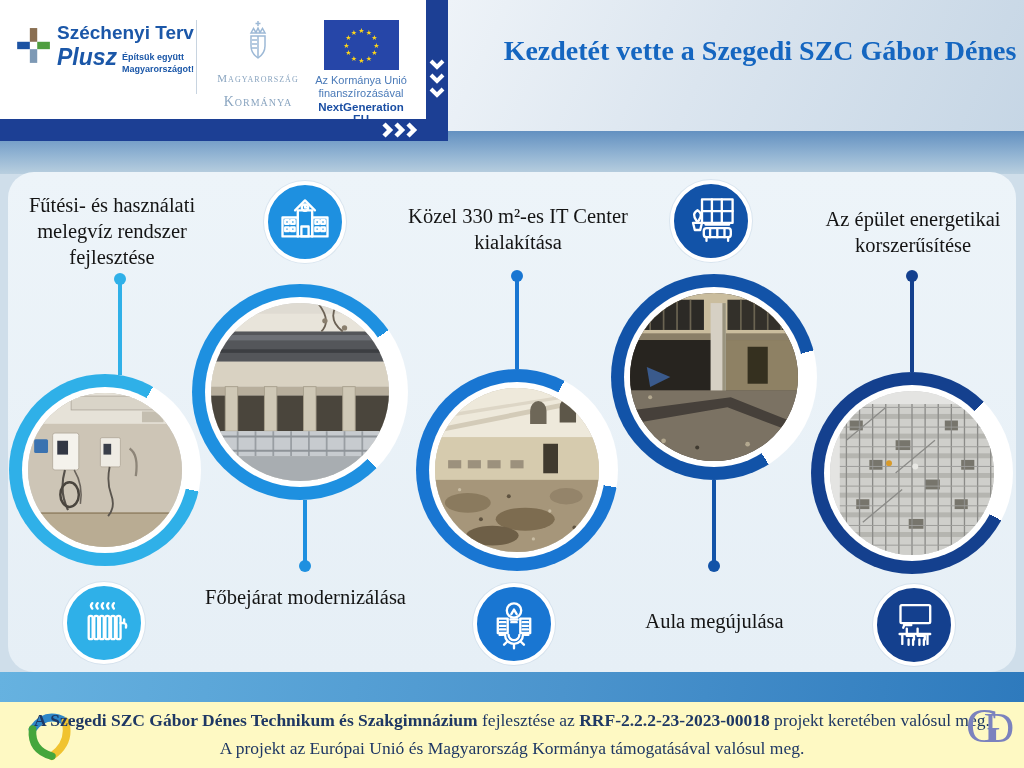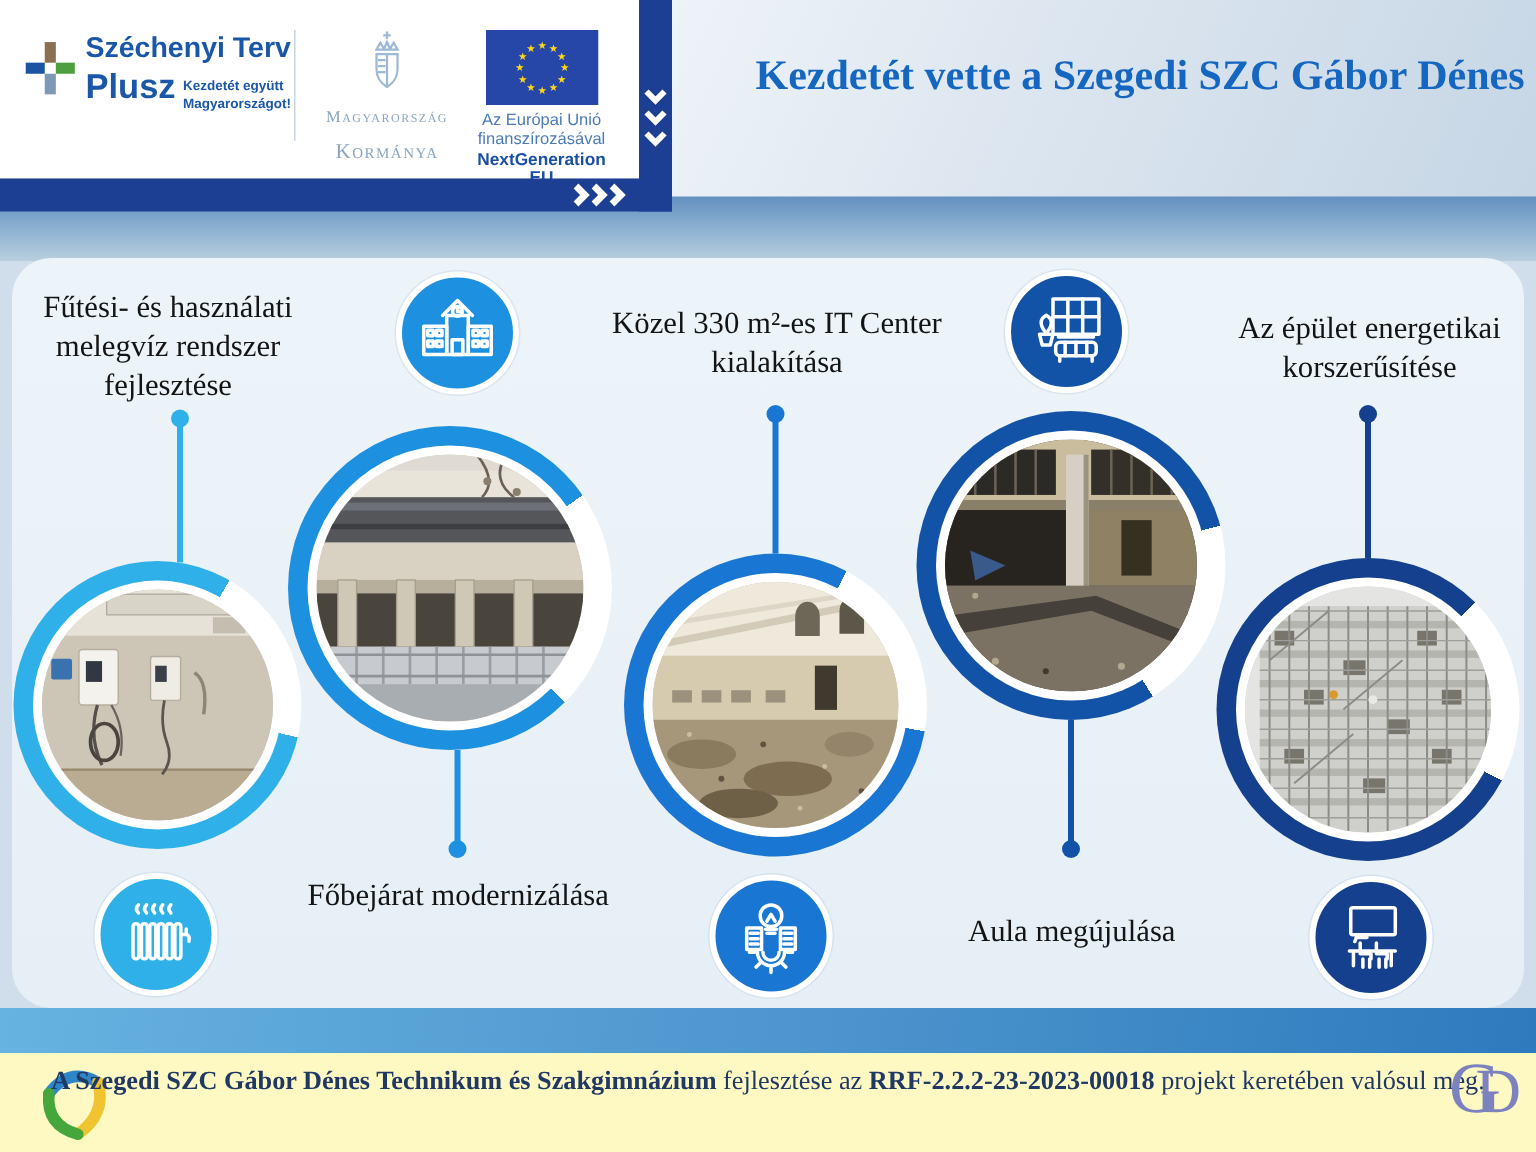--- a/index.html
+++ b/index.html
@@ -59,22 +59,22 @@
 
 <div class="abs logo-box">
 
   <svg class="abs" style="left:14px;top:26px;" width="38" height="40" viewBox="0 0 36 36">
     <rect x="15" y="1" width="7" height="13" fill="#8a6f52"></rect>
     <rect x="15" y="21" width="7" height="13" fill="#7d99b5"></rect>
     <rect x="3" y="14" width="12" height="7" fill="#1c53a3"></rect>
     <rect x="22" y="14" width="12" height="7" fill="#4f9e3f"></rect>
   </svg>
   <div class="abs sz-name" style="left:57px;top:22px;font-size:19px;">Széchenyi Terv</div>
-  <div class="abs sz-name" style="left:57px;top:44px;font-size:23px;">Plusz</div>
-  <div class="abs sz-tag" style="left:122px;top:52px;">Kezdetét együtt</div>
+  <div class="abs sz-name" style="left:57px;top:44px;font-size:23px;font-style:italic;">Plusz</div>
+  <div class="abs sz-tag" style="left:122px;top:52px;">Építsük együtt</div>
   <div class="abs sz-tag" style="left:122px;top:64px;">Magyarországot!</div>
 
   <div class="abs" style="left:196px;top:20px;width:1px;height:74px;background:#c8d4e0;"></div>
 
   <svg class="abs" style="left:243px;top:18px;" width="30" height="50" viewBox="0 0 30 46">
     <g stroke="#9db9d6" stroke-width="1.5" fill="none">
       <path d="M15,1 v5 M12.5,3.5 h5"></path>
       <path d="M8,13 L10.5,8.5 L13,12.5 L15,8 L17,12.5 L19.5,8.5 L22,13 z"></path>
       <path d="M8,16 h14 v10 c0,7 -4,10 -7,12 c-3,-2 -7,-5 -7,-12 z"></path>
       <path d="M15,16 v21"></path>
@@ -94,21 +94,21 @@
         <text x="50.5" y="35">★</text>
         <text x="45" y="40.5">★</text>
       <text x="37.5" y="42.5">★</text>
         <text x="30" y="40.5">★</text>
         <text x="24.5" y="35">★</text>
       <text x="22.5" y="27.5">★</text>
         <text x="24.5" y="20">★</text>
         <text x="30" y="14.5">★</text>
     </g>
   </svg>
-  <div class="abs eu-text1" style="left:311px;top:74px;width:100px;">Az Európai Unió</div>
+  <div class="abs eu-text1" style="left:311px;top:74px;width:100px;">Az Kormánya Unió</div>
   <div class="abs eu-text1" style="left:311px;top:87px;width:100px;">finanszírozásával</div>
   <div class="abs eu-text2" style="left:311px;top:101px;width:100px;">NextGeneration EU</div>
 </div>
 
 <div class="abs navy-band-right">
   <svg class="abs" style="left:3px;top:58px;" width="16" height="50" viewBox="0 0 16 50">
     <g stroke="#fff" stroke-width="4" fill="none">
       <path d="M2,3 L8,9 L14,3"></path>
         <path d="M2,17 L8,23 L14,17"></path>
         <path d="M2,31 L8,37 L14,31"></path>
@@ -414,16 +414,17 @@
   <svg class="abs" style="left:22px;top:4px;" width="52" height="56" viewBox="0 0 54 56">
     <g fill="none" stroke-linecap="round" stroke-width="8">
       <path d="M11,23 Q25,4 45,15" stroke="#2e86c8"></path>
       <path d="M45,15 Q51,37 31,51" stroke="#f0c330"></path>
       <path d="M31,51 Q9,45 11,23" stroke="#45a63c"></path>
     </g>
   </svg>
   <div class="abs f-line" style="top:8px;">
     <span class="f-bold">A Szegedi SZC Gábor Dénes Technikum és Szakgimnázium</span><span> fejlesztése az </span><span class="f-bold">RRF-2.2.2-23-2023-00018</span><span> projekt keretében valósul meg.</span>
   </div>
+  <div class="abs f-line" style="top:36px;">A projekt az Európai Unió és Magyarország Kormánya támogatásával valósul meg.</div>
   <div class="abs gd" style="left:966px;top:0px;">
     <span style="font-size:48px;">G</span><span style="font-size:42px;margin-left:-17px;">D</span>
   </div>
 </div>
 
 </body></html>

